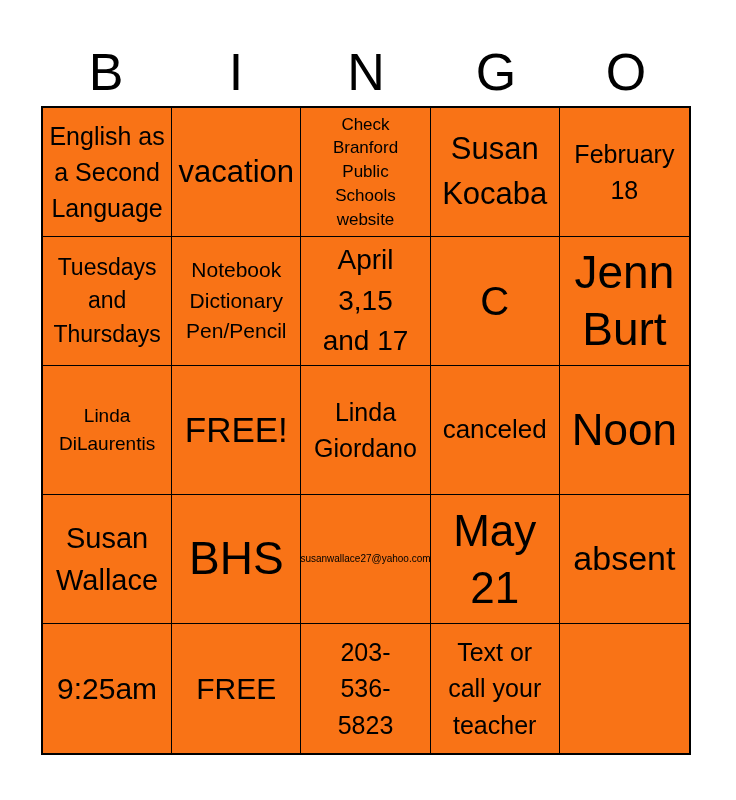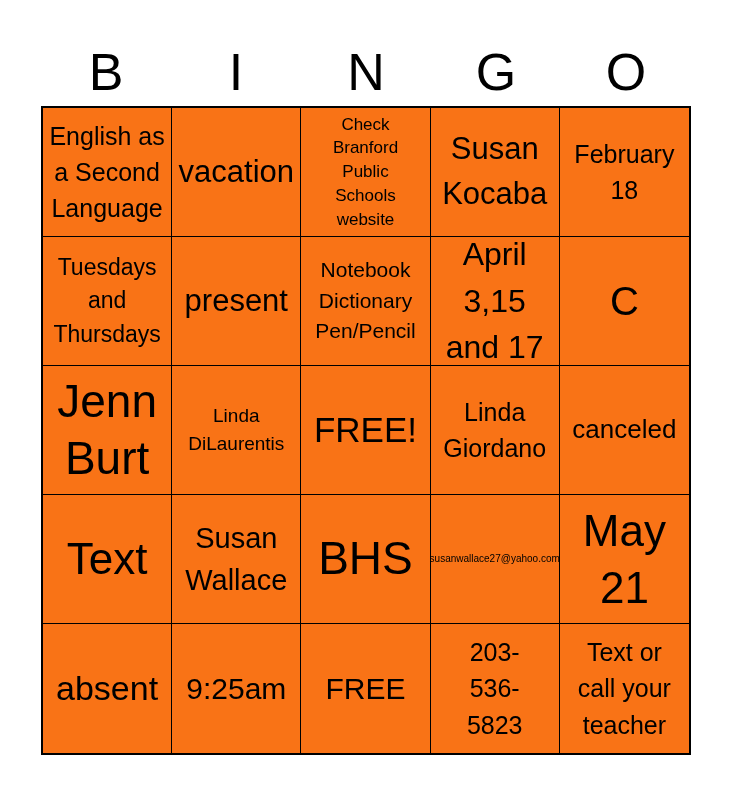--- a/index.html
+++ b/index.html
@@ -63,21 +63,21 @@
   .cell:nth-child(n+21) { border-bottom: none; }
 
   .fs-10 { font-size: 10px; }
   .fs-17 { font-size: 17px; line-height: 1.4; }
   .fs-19 { font-size: 19px; }
   .fs-21 { font-size: 21px; }
   .fs-23 { font-size: 23px; }
   .fs-25 { font-size: 25px; }
   .fs-26 { font-size: 26px; }
   .fs-27 { font-size: 25px; }
-  .fs-28 { font-size: 32px; }
+  .fs-28 { font-size: 28px; }
   .fs-29 { font-size: 29px; }
   .fs-30 { font-size: 30px; }
   .fs-31 { font-size: 31px; }
   .fs-34 { font-size: 34px; }
   .fs-35 { font-size: 35px; text-align: right; }
   .fs-40 { font-size: 40px; }
   .fs-44 { font-size: 44px; line-height: 1.3; }
   .fs-46 { font-size: 46px; line-height: 1.25; }
 </style>
 </head>
@@ -105,39 +105,38 @@
 Schools
 website</div>
     <div class="cell fs-31">Susan
 Kocaba</div>
     <div class="cell fs-27">February
 18</div>
 
     <div class="cell fs-23">Tuesdays
 and
 Thursdays</div>
-    <div class="cell fs-31">present</div>
     <div class="cell fs-21">Notebook
 Dictionary
 Pen/Pencil</div>
     <div class="cell fs-28">April
 3,15
 and 17</div>
     <div class="cell fs-40">C</div>
 
     <div class="cell fs-46">Jenn
 Burt</div>
     <div class="cell fs-19">Linda
 DiLaurentis</div>
     <div class="cell fs-35">FREE!</div>
     <div class="cell fs-25">Linda
 Giordano</div>
     <div class="cell fs-26">canceled</div>
 
-    <div class="cell fs-44">Text</div>
+    <div class="cell fs-44">Noon</div>
     <div class="cell fs-29">Susan
 Wallace</div>
     <div class="cell fs-46">BHS</div>
     <div class="cell fs-10">susanwallace27@yahoo.com</div>
     <div class="cell fs-44">May
 21</div>
 
     <div class="cell fs-34">absent</div>
     <div class="cell fs-30">9:25am</div>
     <div class="cell fs-30">FREE</div>

